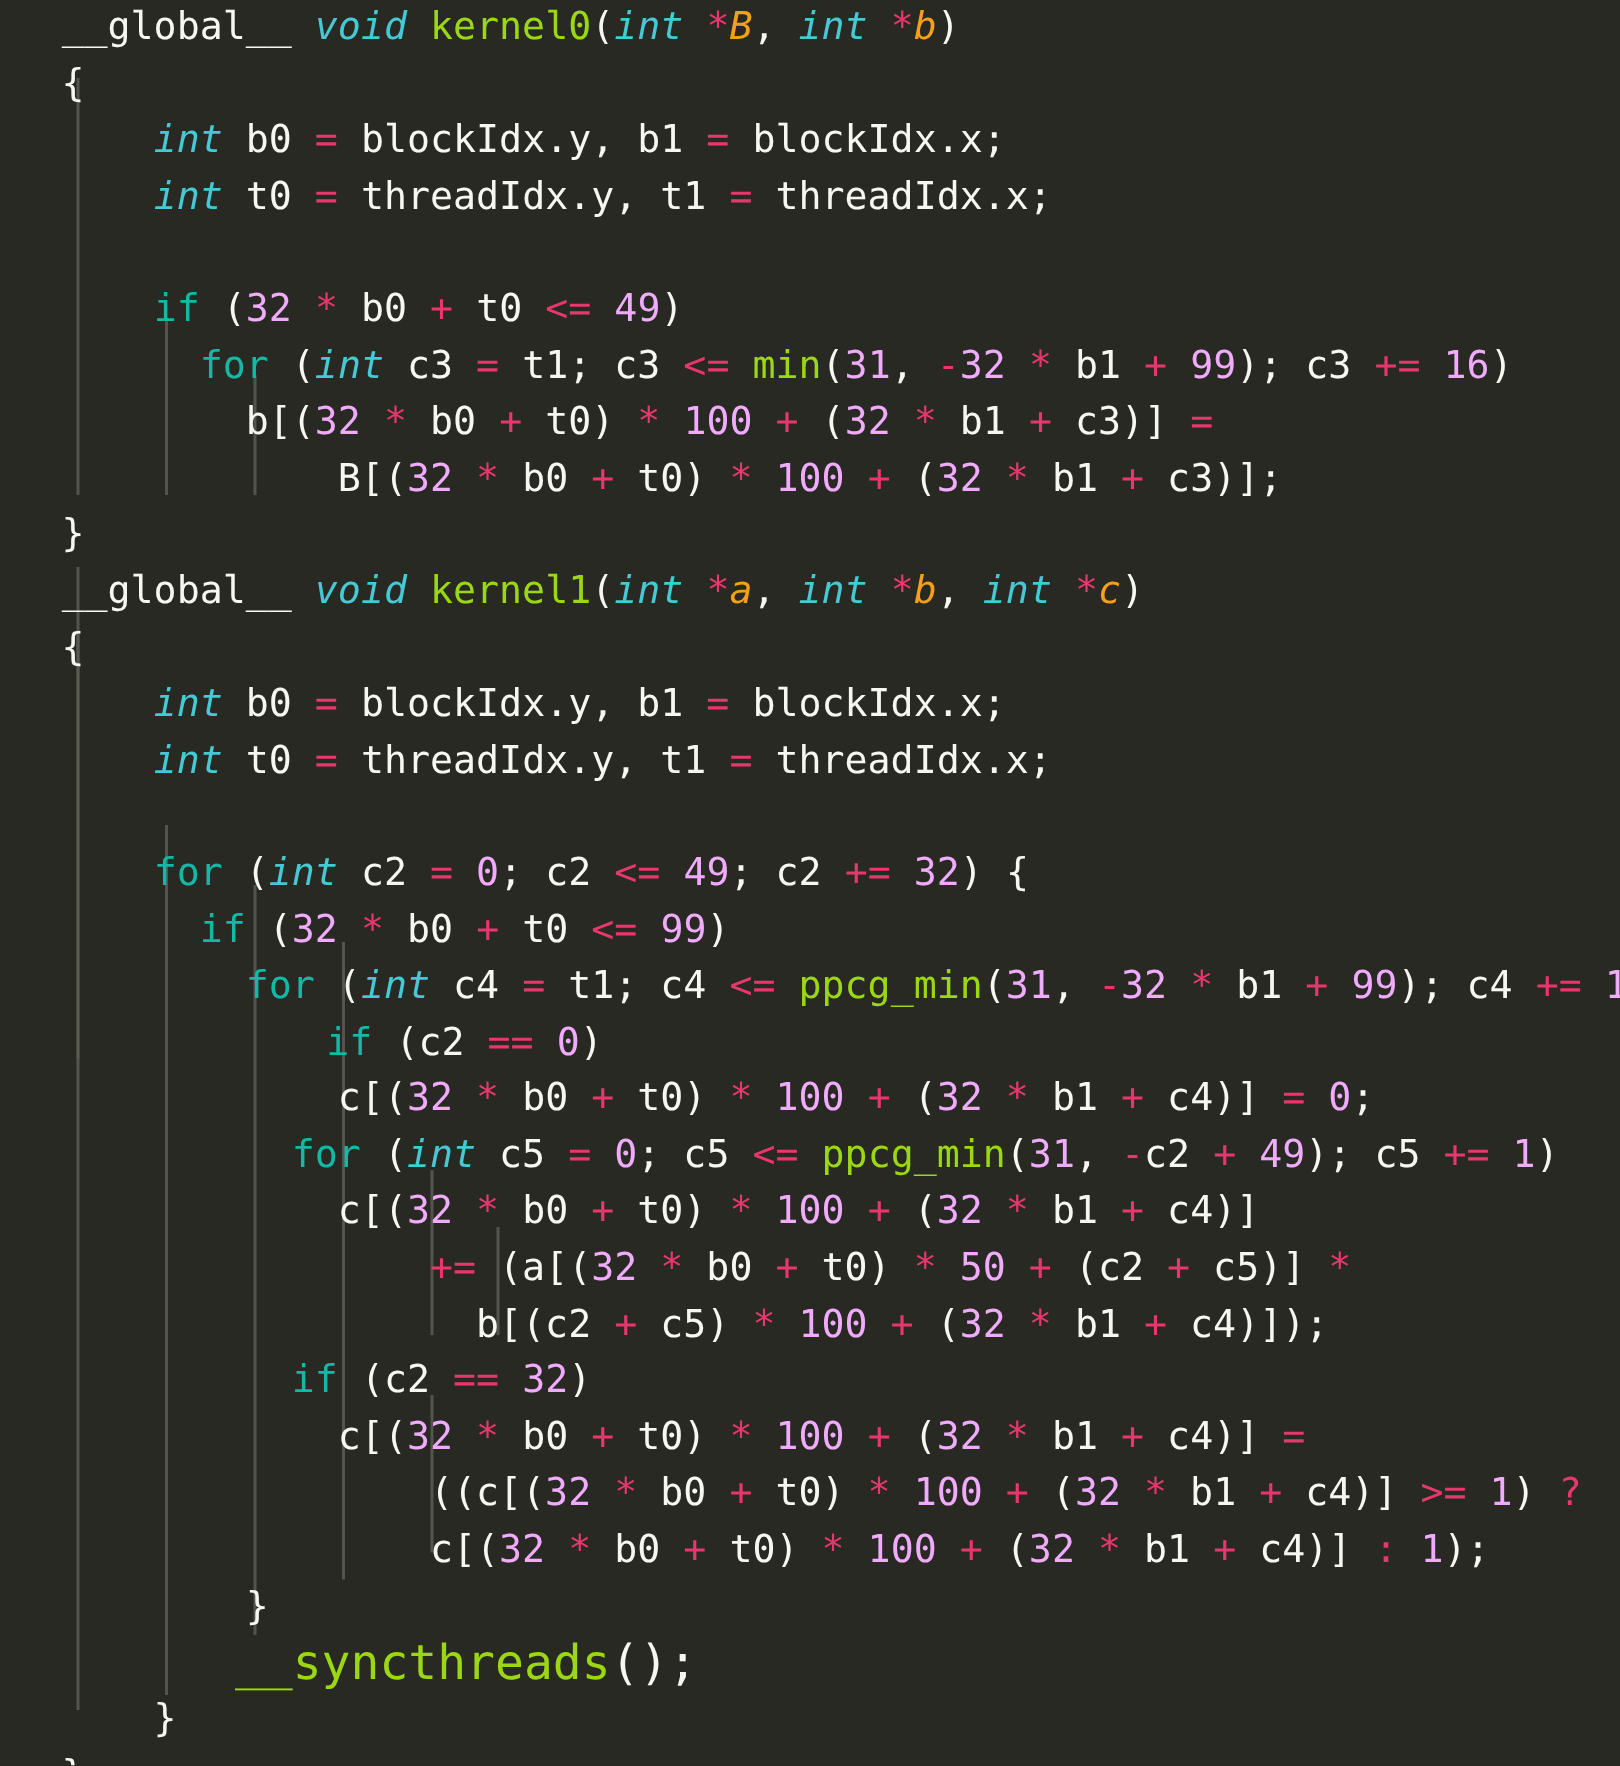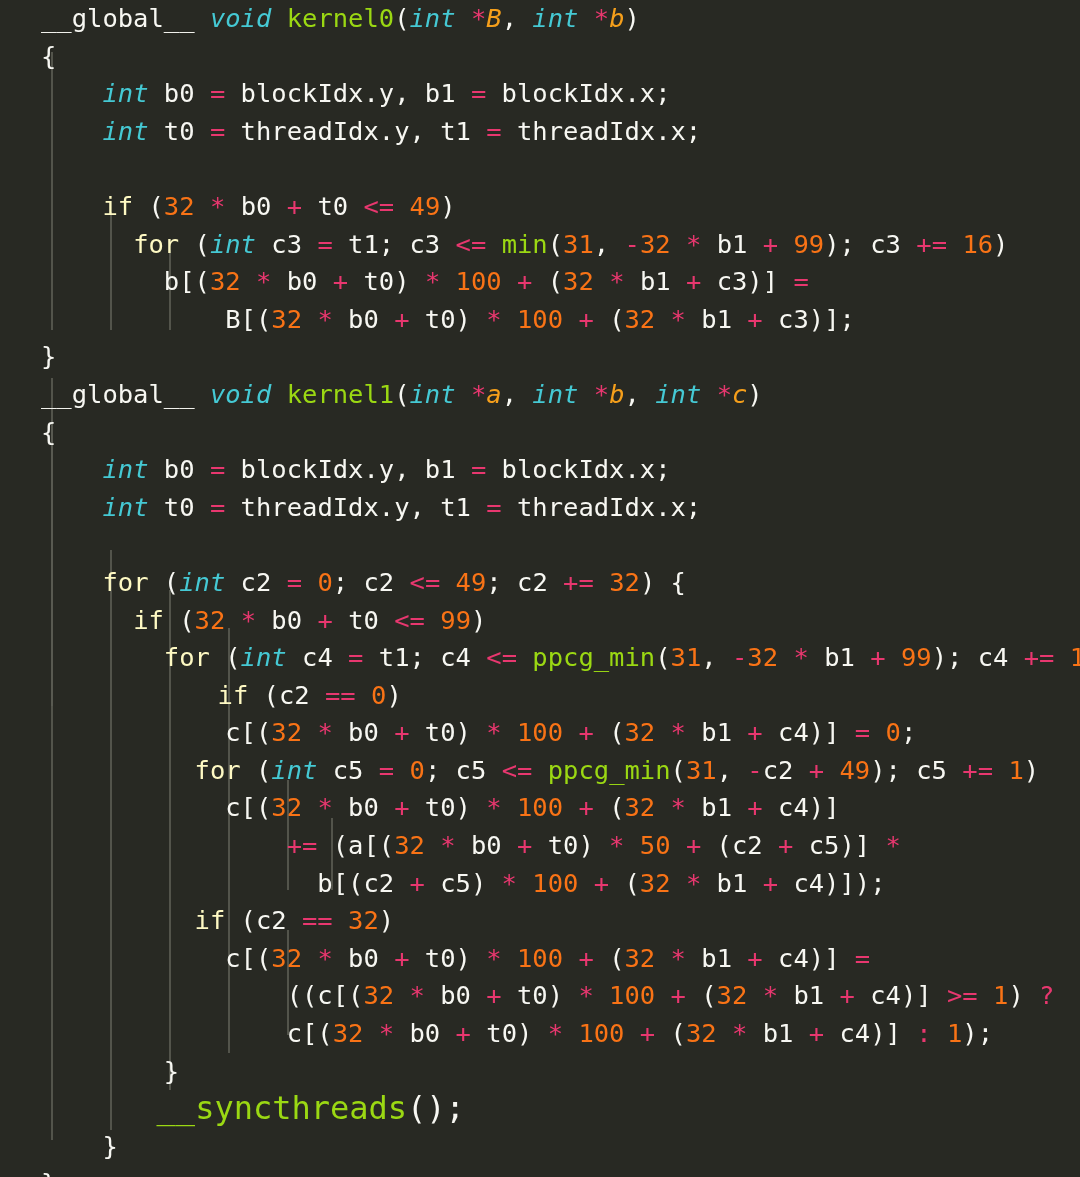--- a/index.html
+++ b/index.html
@@ -49,25 +49,25 @@
     line-height: 37.6px;
     font-size: 25.5px;
     letter-spacing: 0px;
     white-space: pre;
     color: #f7f7f2;
   }
   .line .seg { white-space: pre; }
 
   
   .t-plain  { color: #f7f7f2; }
-  .t-kw     { color: #fef9c3; }            
+  .t-kw     { color: #14b8a6; }            
   .t-type   { color: #45c9d4; font-style: italic; }  
   .t-fn     { color: #9bd813; }            
   .t-param  { color: #f59f1b; font-style: italic; }  
-  .t-num    { color: #f97316; }            
+  .t-num    { color: #f0abfc; }            
   .t-op     { color: #e8376f; }            
   .t-punct  { color: #f7f7f2; }            
 </style>
 </head>
 <body>
 
 <div id="code-view">
 
   <div class="indent-guides">
       <div class="guide" style="left: 10px; top: 52px; height: 278px; background: rgb(91, 92, 82);"></div>

